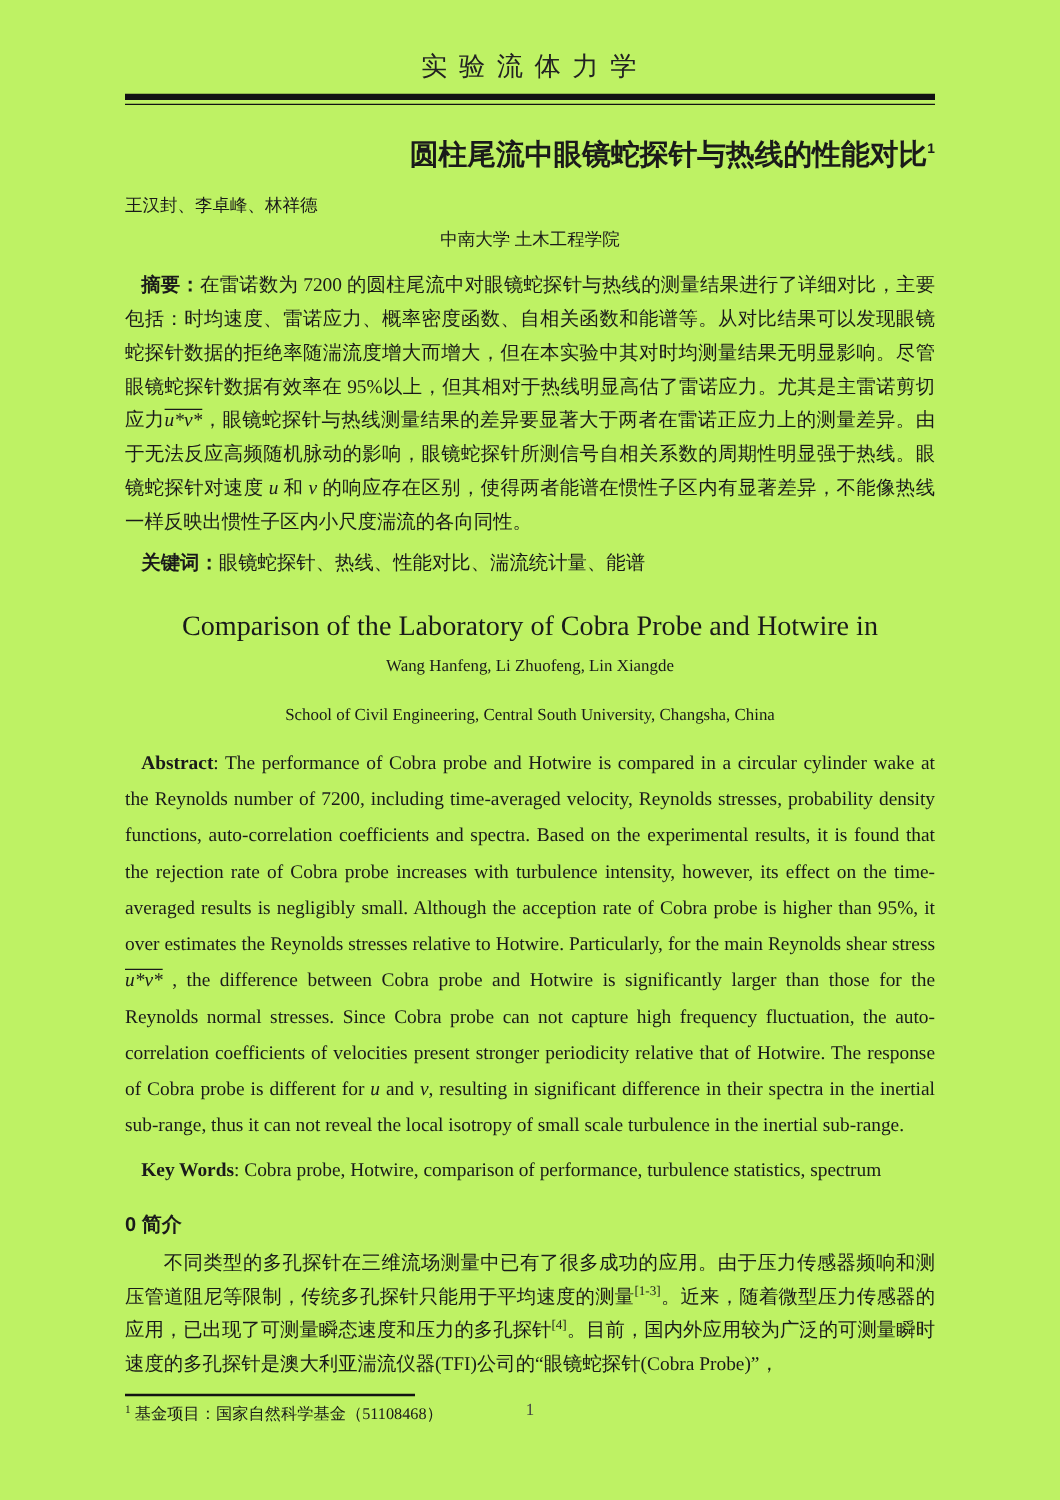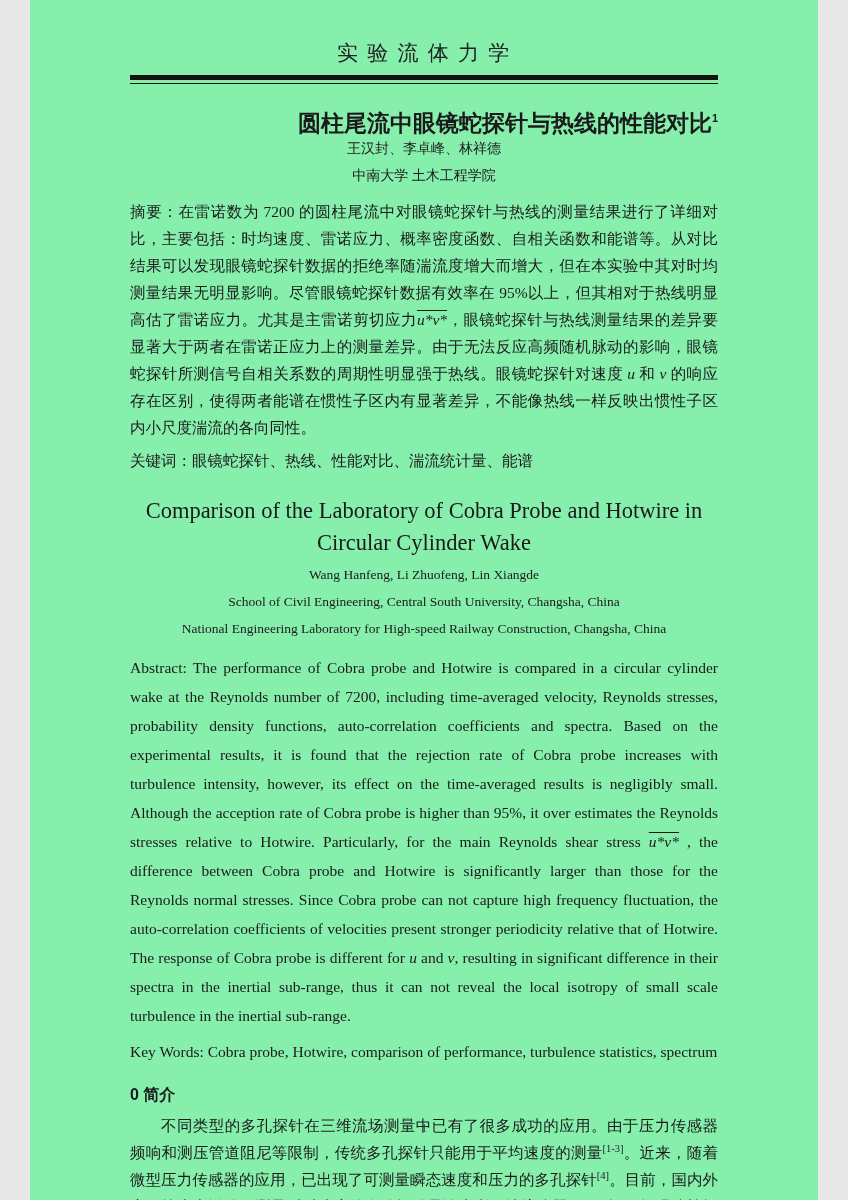--- a/index.html
+++ b/index.html
@@ -2,24 +2,24 @@
 <html><head>
 <meta charset="utf-8">
 <style>
   html, body {
     margin: 0;
     padding: 0;
     background: #e8e8e8;
   }
   .page {
     position: relative;
-    width: 788px;
+    width: 848px;
     height: 1200px;
     margin: 0 auto;
-    background: #86efac;
+    background: #bef264;
     color: #1a1a1a;
     font-family: "Liberation Serif", "DejaVu Serif", serif;
     box-sizing: border-box;
     padding: 40px 100px 0 100px;
     overflow: hidden;
   }
 
   
   .journal-name {
     text-align: center;
@@ -42,58 +42,58 @@
     font-size: 23px;
     font-weight: bold;
     line-height: 1.3;
     font-family: "Liberation Sans", "DejaVu Sans", sans-serif;
   }
   .cn-title sup {
     font-size: 11px;
     font-weight: bold;
   }
   .authors-cn {
-    text-align: center;
+    margin-top: 17px;
     font-size: 14px;
     line-height: 1.4;
   }
   .affil-cn {
     margin-top: 7px;
     text-align: center;
     font-size: 14px;
     line-height: 1.4;
   }
 
   
   .para {
     font-size: 15.5px;
     line-height: 27px;
     text-align: justify;
     margin: 0;
   }
   .abstract-cn { margin-top: 13px; }
   .keywords-cn { margin-top: 6px; }
-  .label-b { font-weight: normal; }
+  .label-b { font-weight: bold; margin-left: 13px; }
 
   
   .en-title {
     margin: 21px 0 0 0;
     text-align: center;
     font-size: 22.5px;
     font-weight: normal;
     line-height: 32px;
   }
   .authors-en {
     margin-top: 7px;
     text-align: center;
     font-size: 13.5px;
     line-height: 1.4;
   }
   .affil-en {
-    margin-top: 8px;
+    margin-top: 20px;
     text-align: center;
     font-size: 13.5px;
     line-height: 1.4;
   }
 
   .abstract-en {
     margin-top: 14px;
     line-height: 29px;
   }
   .keywords-en { margin-top: 7px; line-height: 29px; }
@@ -147,24 +147,23 @@
   <div class="double-rule"></div>
 
   <h1 class="cn-title"><span>圆柱尾流中眼镜蛇探针与热线的性能对比</span><sup>1</sup></h1>
   <div class="authors-cn">王汉封、李卓峰、林祥德</div>
   <div class="affil-cn">中南大学  土木工程学院</div>
 
   <p class="para abstract-cn"><span class="label-b">摘要：</span><span><span>在雷诺数为 7200 的圆柱尾流中对眼镜蛇探针与热线的测量结果进行了详细对比，主要包括：时均速度、雷诺应力、概率密度函数、自相关函数和能谱等。从对比结果可以发现眼镜蛇探针数据的拒绝率随湍流度增大而增大，但在本实验中其对时均测量结果无明显影响。尽管眼镜蛇探针数据有效率在 95%以上，但其相对于热线明显高估了雷诺应力。尤其是主雷诺剪切应力</span><span class="math">u*v*</span><span>，眼镜蛇探针与热线测量结果的差异要显著大于两者在雷诺正应力上的测量差异。由于无法反应高频随机脉动的影响，眼镜蛇探针所测信号自相关系数的周期性明显强于热线。眼镜蛇探针对速度 </span><span class="i">u</span><span> 和 </span><span class="i">v</span><span> 的响应存在区别，使得两者能谱在惯性子区内有显著差异，不能像热线一样反映出惯性子区内小尺度湍流的各向同性。</span></span></p>
 
   <p class="para keywords-cn"><span class="label-b">关键词：</span><span>眼镜蛇探针、热线、性能对比、湍流统计量、能谱</span></p>
 
-  <h2 class="en-title"><span>Comparison of the Laboratory of Cobra Probe and Hotwire in</span><br><span>Circular Cylinder Wake</span></h2>
+  <h2 class="en-title"><span>Comparison of the Laboratory of Cobra Probe and Hotwire in</span><br></h2>
   <div class="authors-en">Wang Hanfeng, Li Zhuofeng, Lin Xiangde</div>
   <div class="affil-en">School of Civil Engineering, Central South University, Changsha, China</div>
-  <div class="affil-en">National Engineering Laboratory for High-speed Railway Construction, Changsha, China</div>
 
   <p class="para abstract-en"><span class="label-b">Abstract</span><span><span>: The performance of Cobra probe and Hotwire is compared in a circular cylinder wake at the Reynolds number of 7200, including time-averaged velocity, Reynolds stresses, probability density functions, auto-correlation coefficients and spectra. Based on the experimental results, it is found that the rejection rate of Cobra probe increases with turbulence intensity, however, its effect on the time-averaged results is negligibly small. Although the acception rate of Cobra probe is higher than 95%, it over estimates the Reynolds stresses relative to Hotwire. Particularly, for the main Reynolds shear stress </span><span class="math">u*v*</span><span> , the difference between Cobra probe and Hotwire is significantly larger than those for the Reynolds normal stresses. Since Cobra probe can not capture high frequency fluctuation, the auto-correlation coefficients of velocities present stronger periodicity relative that of Hotwire. The response of Cobra probe is different for </span><span class="i">u</span><span> and </span><span class="i">v</span><span>, resulting in significant difference in their spectra in the inertial sub-range, thus it can not reveal the local isotropy of small scale turbulence in the inertial sub-range.</span></span></p>
 
   <p class="para keywords-en"><span class="label-b">Key Words</span><span>: Cobra probe, Hotwire, comparison of performance, turbulence statistics, spectrum</span></p>
 
   <h3 class="section-heading">0  简介</h3>
   <p class="para intro-para"><span>不同类型的多孔探针在三维流场测量中已有了很多成功的应用。由于压力传感器频响和测压管道阻尼等限制，传统多孔探针只能用于平均速度的测量</span><span class="sup">[1-3]</span><span>。近来，随着微型压力传感器的应用，已出现了可测量瞬态速度和压力的多孔探针</span><span class="sup">[4]</span><span>。目前，国内外应用较为广泛的可测量瞬时速度的多孔探针是澳大利亚湍流仪器(TFI)公司的“眼镜蛇探针(Cobra Probe)”，</span></p>
 
   <div class="footnote-rule"></div>
   <div class="footnote"><sup>1</sup><span> 基金项目：国家自然科学基金（51108468）</span></div>

